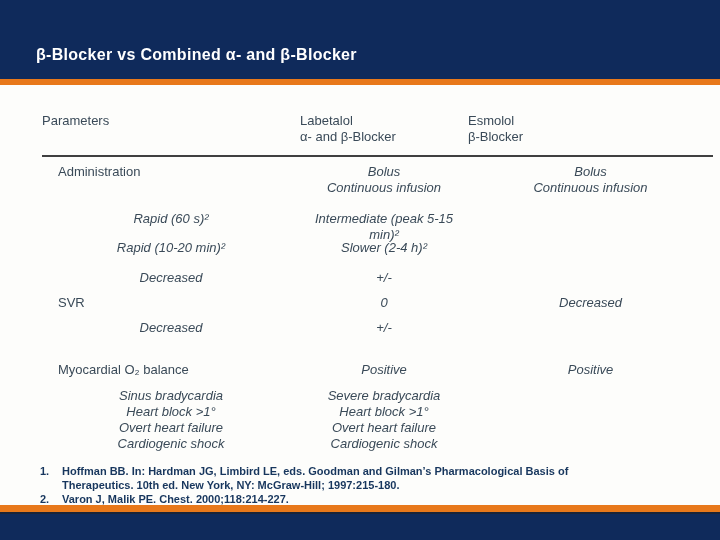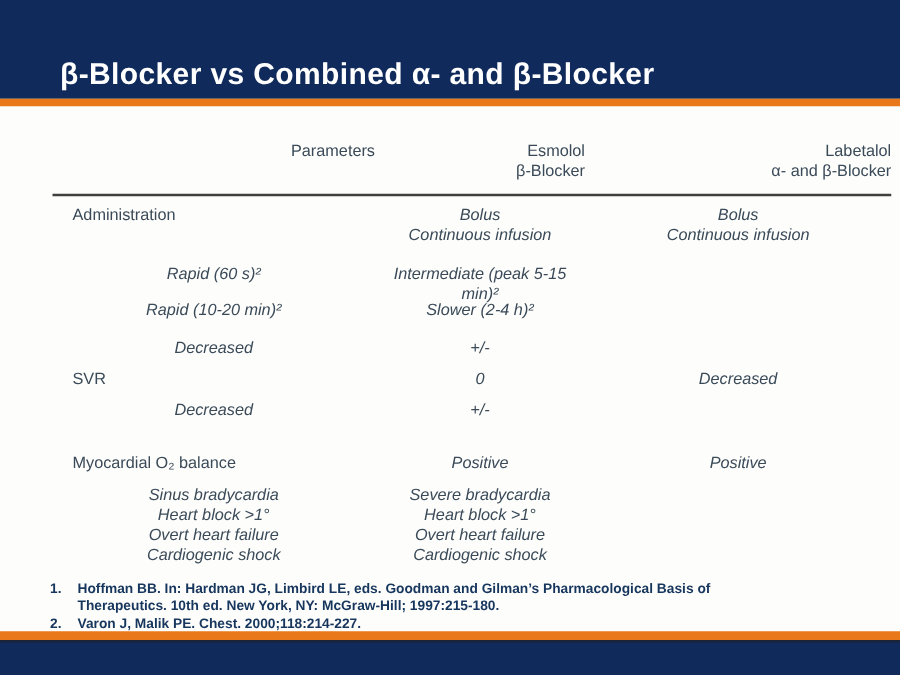--- a/index.html
+++ b/index.html
@@ -11,22 +11,22 @@
     background: #FDFDFB;
     overflow: hidden;
   }
 
   
   .header-band {
     position: absolute; top: 0; left: 0; width: 720px; height: 79px;
     background: #0F2A5B;
   }
   .slide-title {
-    position: absolute; left: 48px; top: 46px;
-    color: #FFFFFF; font-size: 24px; font-weight: bold;
+    position: absolute; left: 36px; top: 46px;
+    color: #FFFFFF; font-size: 16px; font-weight: bold;
     letter-spacing: 0.3px; white-space: nowrap;
   }
   .stripe-top {
     position: absolute; top: 79px; left: 0; width: 720px; height: 6px;
     background: #E8781A;
   }
 
   
   .table {
     position: absolute; top: 85px; left: 42px; width: 671px;
@@ -36,21 +36,21 @@
     display: grid;
     grid-template-columns: 258px 168px 1fr;
   }
   .cell { white-space: pre-line; }
   .cell.param { text-align: left; padding-left: 16px; }
   .cell.val   { text-align: center; font-style: italic; }
   .head-row {
     padding-top: 28px; padding-bottom: 10px;
     border-bottom: 2px solid #404040;
   }
-  .head-row .cell { text-align: right; }
+  .head-row .cell { text-align: left; }
   .r-admin  { height: 50px; padding-top: 7px; }
   .r-onset  { height: 29px; padding-top: 4px; }
   .r-offset { height: 29px; padding-top: 4px; }
   .r-hr     { height: 26px; padding-top: 5px; }
   .r-svr    { height: 25px; padding-top: 4px; }
   .r-co     { height: 24px; padding-top: 4px; }
   .r-myo    { height: 25px; padding-top: 4px; margin-top: 18px; }
   .r-contra { padding-top: 5px; }
 
   
@@ -76,24 +76,24 @@
 </head>
 <body>
 
 <div class="header-band"></div>
 <div class="slide-title">β-Blocker vs Combined α- and β-Blocker</div>
 <div class="stripe-top"></div>
 
 <div class="table">
   <div class="row head-row">
     <div class="cell">Parameters</div>
+    <div class="cell">Labetalol
+α- and β-Blocker</div>
     <div class="cell">Esmolol
 β-Blocker</div>
-    <div class="cell">Labetalol
-α- and β-Blocker</div>
   </div>
 
   <div class="row r-admin">
     <div class="cell param">Administration</div>
     <div class="cell val">Bolus
 Continuous infusion</div>
     <div class="cell val">Bolus
 Continuous infusion</div>
   </div>
 

